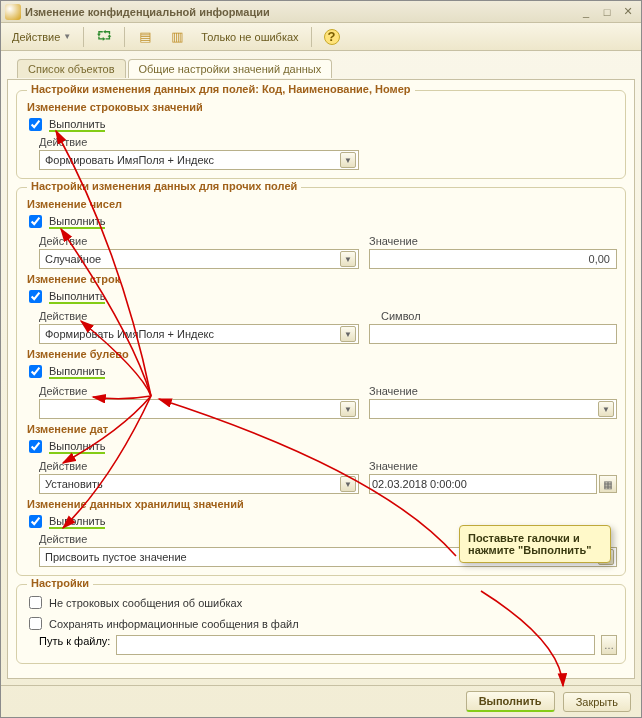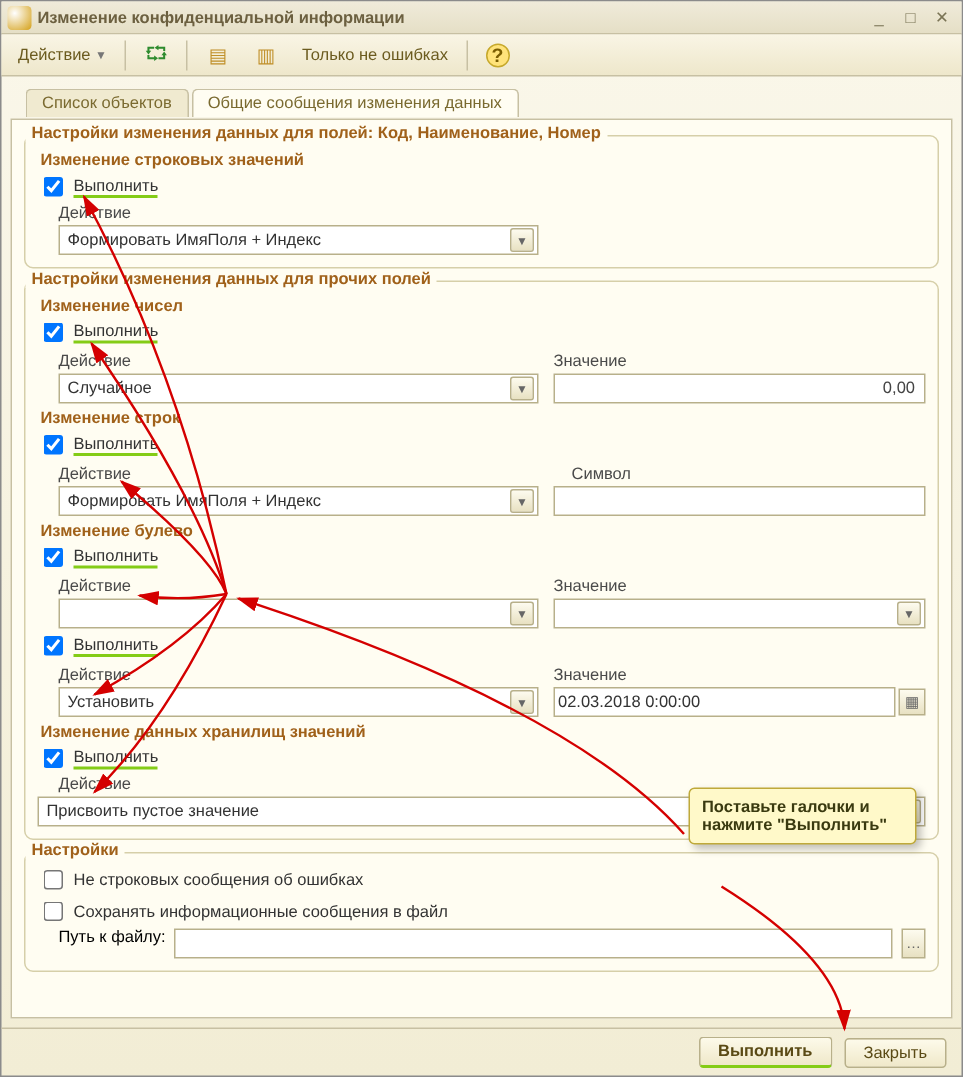--- a/index.html
+++ b/index.html
@@ -108,21 +108,21 @@
   }
   .group {
     border:1px solid #d6cfa9;
     border-radius:6px;
     margin:4px 0 8px 0;
     padding:6px 8px 8px 8px;
     position:relative;
   }
   .group-title {
     position:absolute;
-    top:-8px; left:0;
+    top:-8px; left:10px;
     background:#fffdf2;
     padding:0 4px;
     color:#a0611a;
     font-weight:bold;
     font-size:11px;
   }
   .subtitle {
     color:#a0611a;
     font-weight:bold;
     font-size:11px;
@@ -242,21 +242,21 @@
     <span class="tb-sep"></span>
     <div class="tb-btn">
       <span class="tb-icon tb-help">?</span>
     </div>
   </div>
 
   <div class="client">
 
     <div class="tab-strip">
       <div class="tab">Список объектов</div>
-      <div class="tab active">Общие сообщения изменения данных</div>
+      <div class="tab active">Общие настройки значений данных</div>
     </div>
 
     <div class="tab-body">
 
       <div class="group">
         <span class="group-title">Настройки изменения данных для полей: Код, Наименование, Номер</span>
         <div class="subtitle">Изменение строковых значений</div>
         <label class="chk">
           <input type="checkbox" checked="" style="">
           <span class="und">Выполнить</span>
@@ -328,20 +328,21 @@
           </div>
           <div class="fld" style="flex:1">
             <div class="label" style="margin-left:0">Значение</div>
             <div class="combo">
               <span class="cval"></span>
               <span class="cbtn">▼</span>
             </div>
           </div>
         </div>
 
+        <div class="subtitle">Изменение дат</div>
         <label class="chk">
           <input type="checkbox" checked="" style="">
           <span class="und">Выполнить</span>
         </label>
         <div class="frow">
           <div class="fld" style="width:320px;margin-left:14px">
             <div class="label" style="margin-left:0">Действие</div>
             <div class="combo">
               <span class="cval">Установить</span>
               <span class="cbtn">▼</span>
@@ -358,21 +359,21 @@
           </div>
         </div>
 
         <div class="subtitle">Изменение данных хранилищ значений</div>
         <label class="chk">
           <input type="checkbox" checked="" style="">
           <span class="und">Выполнить</span>
         </label>
         <div class="label">Действие</div>
         <div class="frow">
-          <div class="fld" style="flex:1;">
+          <div class="fld" style="flex:1;margin-left:14px">
             <div class="combo">
               <span class="cval">Присвоить пустое значение</span>
               <span class="cbtn">▼</span>
             </div>
           </div>
         </div>
       </div>
 
       <div class="group">
         <span class="group-title">Настройки</span>

